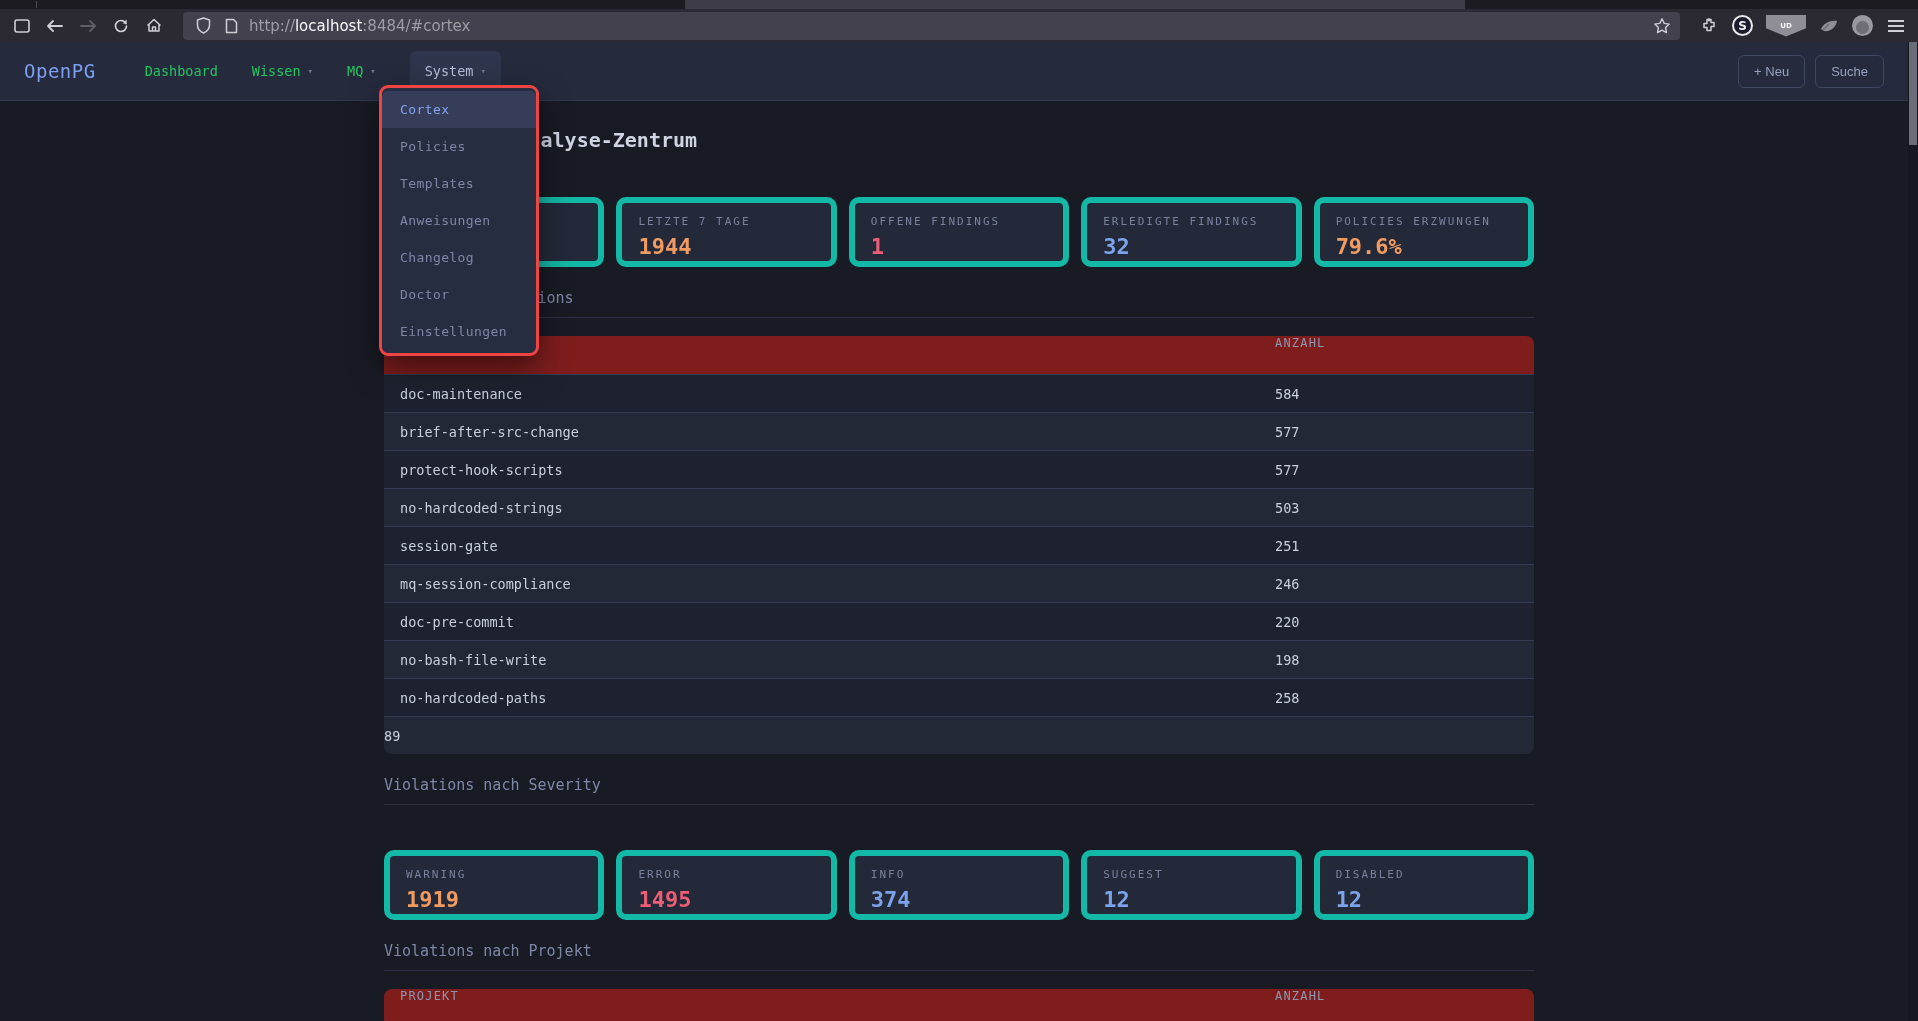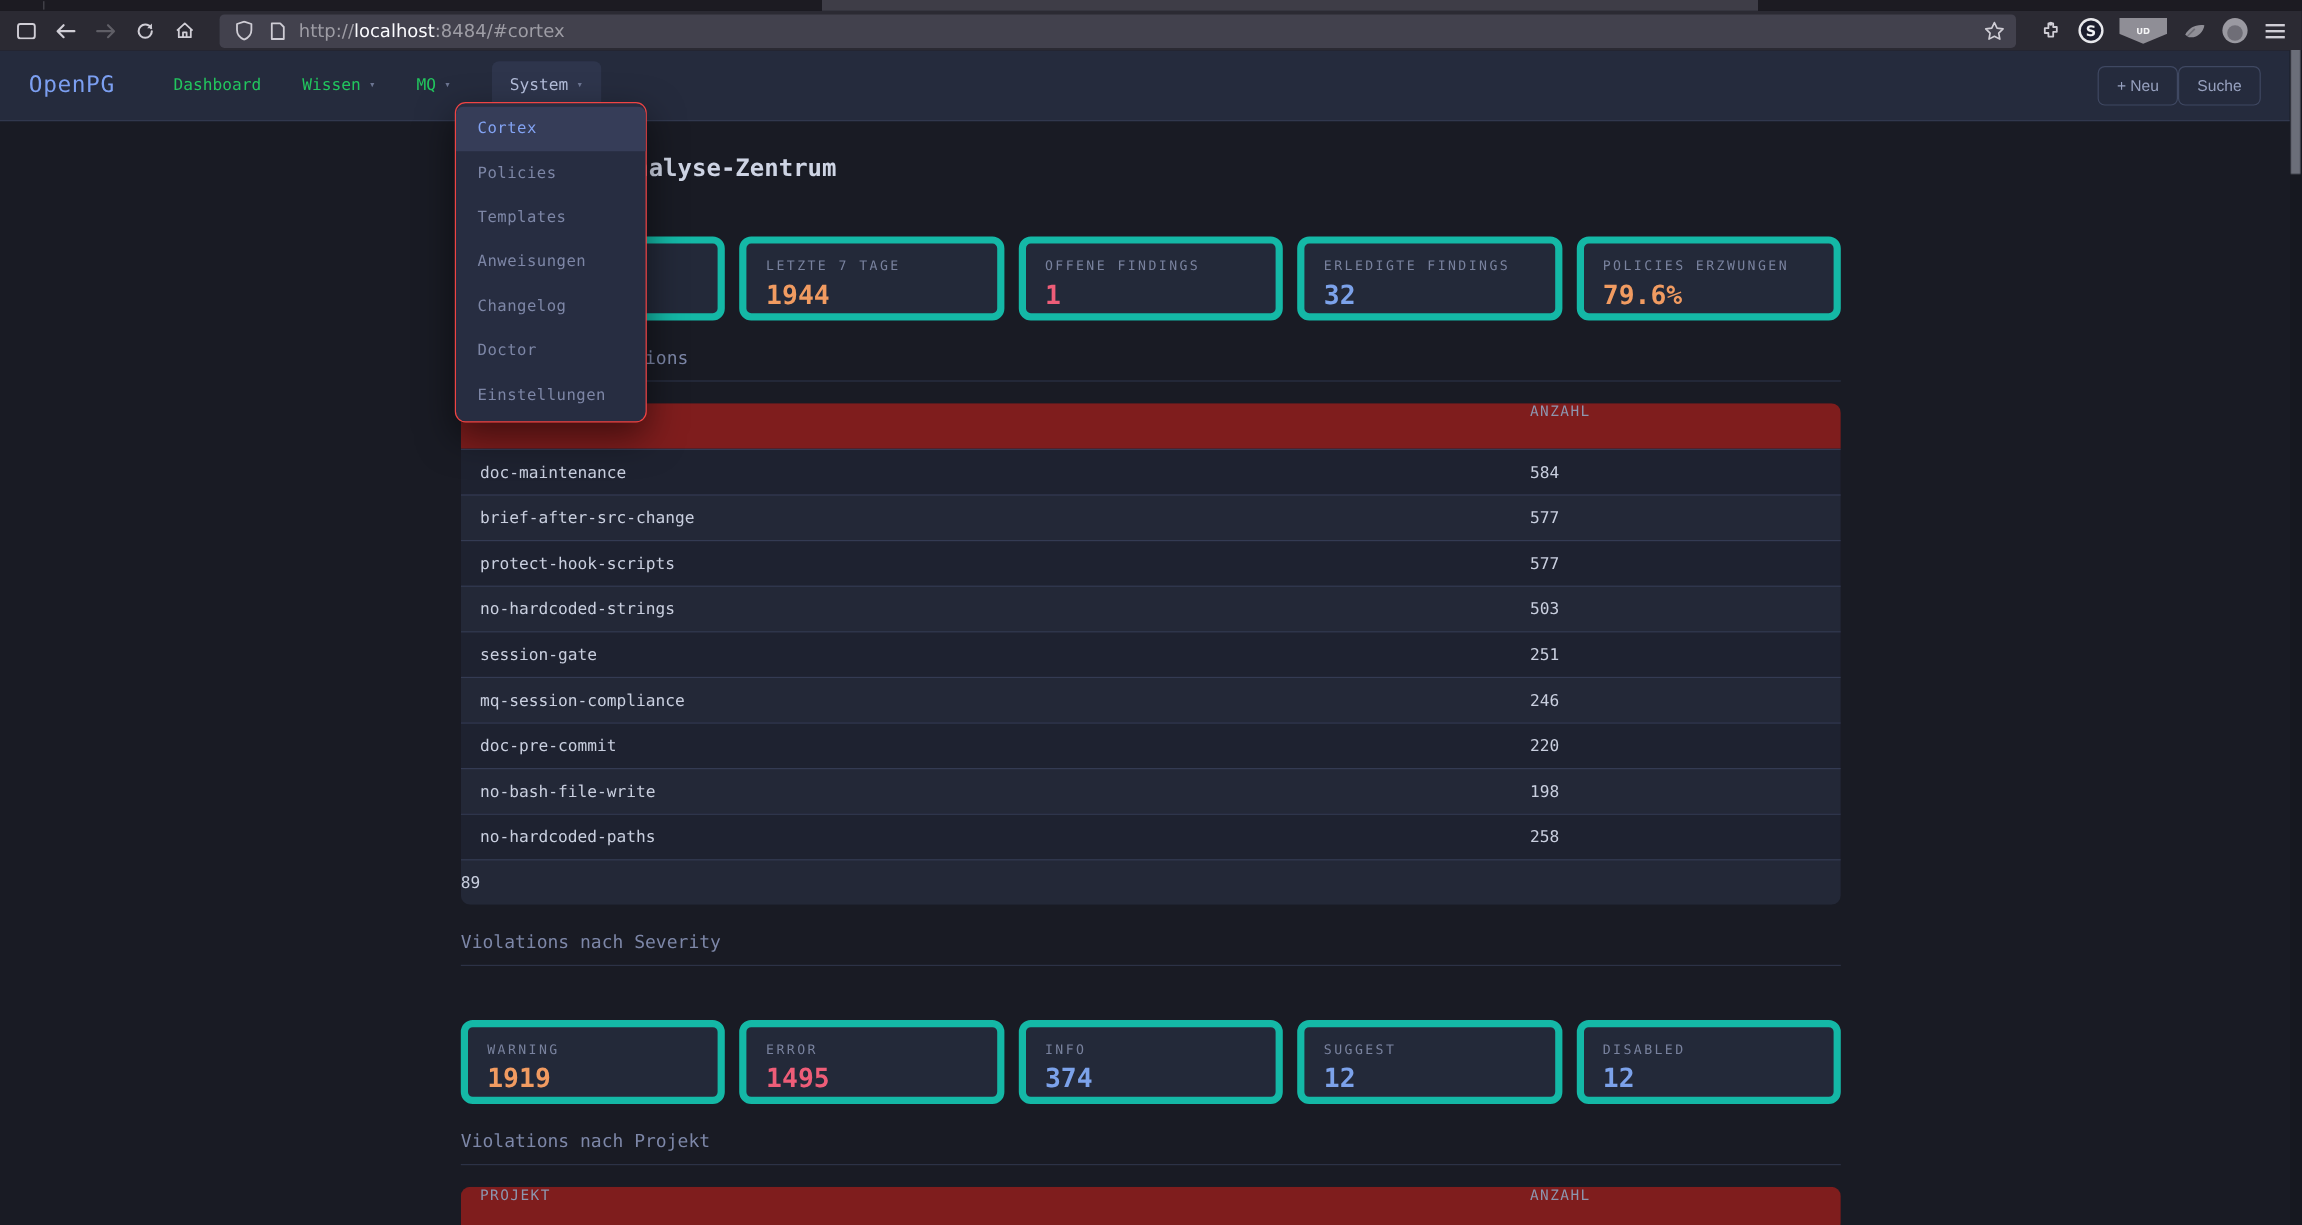--- a/index.html
+++ b/index.html
@@ -34,29 +34,29 @@
   .navbar { position:fixed; top:42px; left:0; width:1908px; height:59px; background:#252b3d;
             border-bottom:1px solid #31384e; display:flex; align-items:center; padding:0 24px; z-index:40; }
   .brand { font-size:19px; font-weight:normal; color:#7c9ff1; letter-spacing:.5px; margin-right:49px; }
   .navmenu { display:flex; align-items:center; gap:34px; }
   .navitem { font-size:13.5px; color:#22c55e; display:flex; align-items:center; gap:7px; cursor:default; }
   .navitem.active { background:#2e354c; border-radius:6px; padding:12px 15px; color:#b4bedb; }
   .caret { font-size:9px; color:#6c7592; }
   .caret::before { content:"▾"; }
   .nav-spacer { flex:1; }
   .navbtn { font-size:13px; color:#97a1bf; border:1px solid #3f4862; border-radius:6px;
-            padding:8px 15px; background:transparent; }
+            padding:8px 15px; margin-left:10px; background:transparent; }
 
   
   .scrollbar { position:fixed; right:0; top:42px; width:10px; height:979px; background:#161820; z-index:120; }
   .scroll-thumb { position:absolute; left:1px; right:1px; top:0; height:103px; background:#6b6e79; }
 
   
   .dropdown { position:fixed; left:379px; top:85px; width:160px; background:#272d41;
-              border:1px solid #ef4444; border-radius:9px; box-shadow:0 12px 30px rgba(0,0,0,.5);
+              border:3px solid #ef4444; border-radius:9px; box-shadow:0 12px 30px rgba(0,0,0,.5);
               padding:3px 0; z-index:60; }
   .dd-item { height:37px; line-height:37px; padding-left:18px; font-size:13px; color:#7d86a6; letter-spacing:.4px; }
   .dd-item.active { background:#363d58; color:#83a3f3; border-radius:6px 6px 0 0; }
 
   
   .main { margin-top:101px; }
   .page { width:1150px; margin:0 auto; padding-top:27px; }
   .page-title { font-size:20px; font-weight:bold; color:#ced4e4; white-space:nowrap; }
 
   .cards { display:flex; gap:12px; margin-top:45px; }

